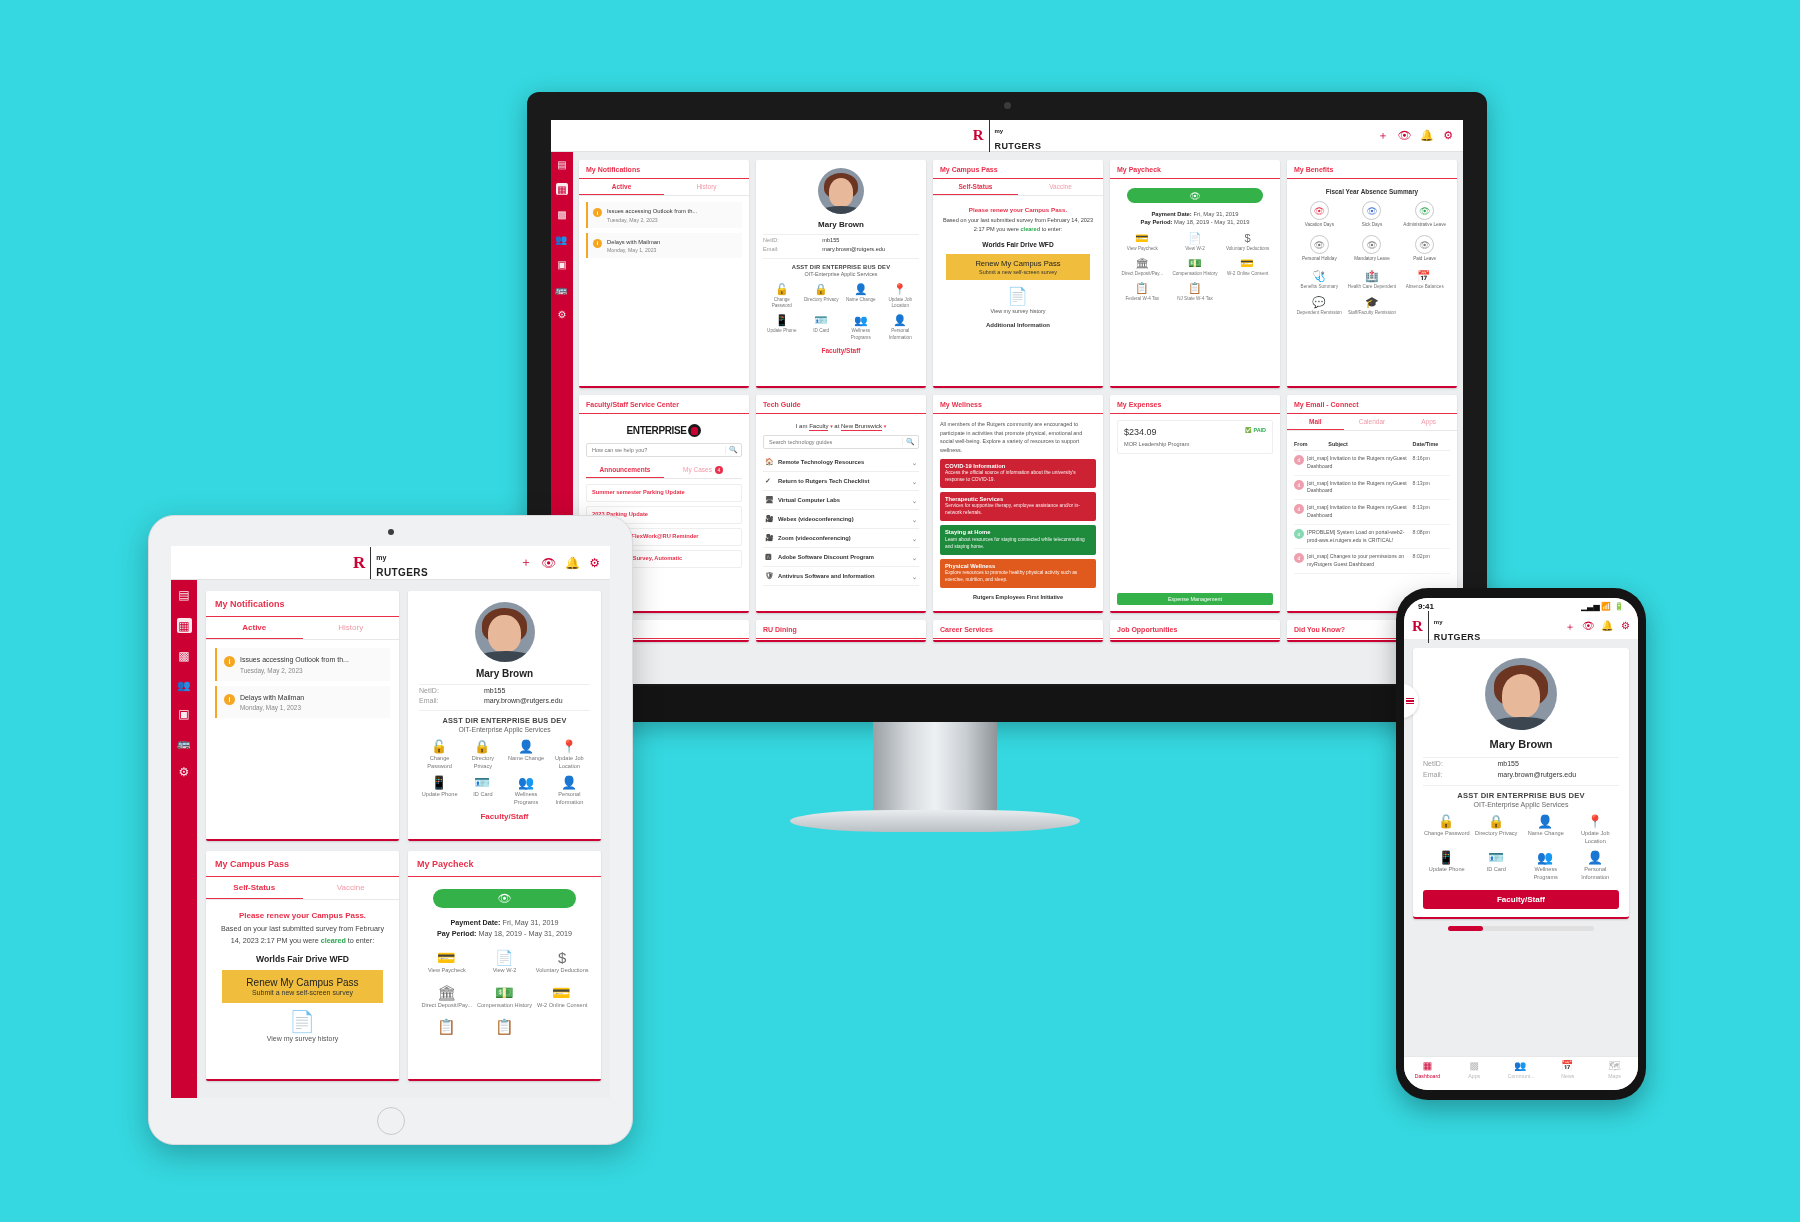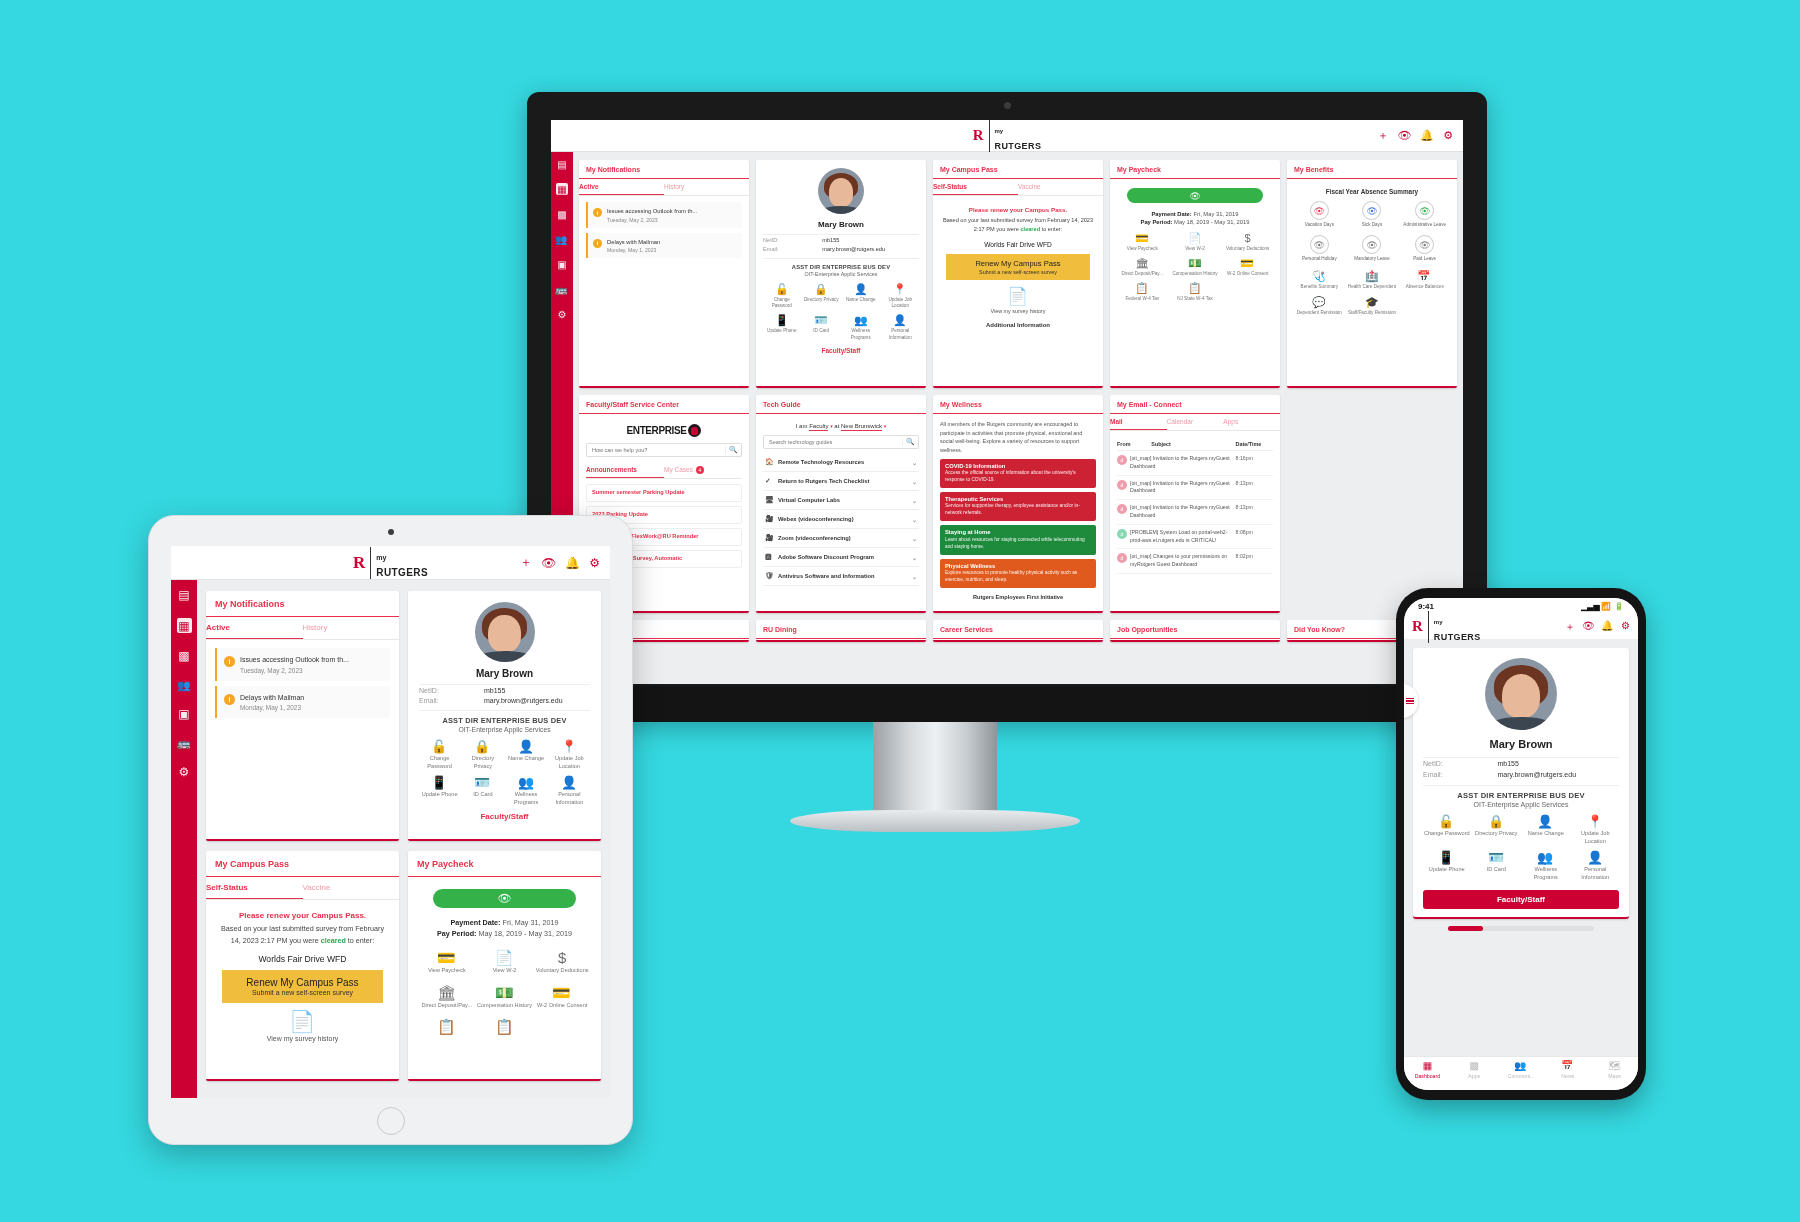--- a/index.html
+++ b/index.html
@@ -52,21 +52,21 @@
   .card { background:#fff; border-radius:2px; box-shadow:0 1px 2px rgba(0,0,0,.14);
     border-bottom:2px solid #CC0033; display:flex; flex-direction:column; overflow:hidden; }
   .card-hd { font-size:7px; font-weight:bold; color:#E8304B; padding:6px 7px 5px;
     border-bottom:1.5px solid #E8304B; }
   .card-bd { padding:6px 7px; flex:1; overflow:hidden; }
   .h200 { height:228px; }
   .h215 { height:218px; }
   .h22  { height:22px; }
 
   .tabs { display:flex; border-bottom:1px solid #e8e8e8; }
-  .tab { flex:1; font-size:6.5px; padding:4px 0 4px; color:#E8304B; }
+  .tab { flex:1; text-align:center; font-size:6.5px; padding:4px 0 4px; color:#E8304B; }
   .tab.on { color:#E8304B; font-weight:bold; border-bottom:1.5px solid #E8304B; }
   .tab.off { color:#f19aa8; }
 
   .notif { display:flex; gap:5px; background:#fafafa; border-left:2px solid #F5A623;
     padding:5px 5px; margin-bottom:5px; align-items:flex-start; }
   .notif-ic { width:9px; height:9px; border-radius:50%; background:#F5A623; color:#fff;
     font-size:6px; display:flex; align-items:center; justify-content:center; font-weight:bold;
     flex:0 0 9px; margin-top:1px; }
   .notif-t { font-size:5.8px; color:#333; line-height:1.5; }
   .notif-d { font-size:5.2px; color:#888; margin-top:1px; }
@@ -93,21 +93,21 @@
   .icgrid { display:grid; grid-template-columns:repeat(4,1fr); gap:6px 2px; margin-top:7px; }
   .icgrid.c3 { grid-template-columns:repeat(3,1fr); }
   .ic { text-align:center; }
   .ic-g { font-size:11px; color:#6e6e6e; line-height:1; }
   .ic-l { font-size:4.6px; color:#777; margin-top:2px; line-height:1.35; }
   .fs-foot { text-align:center; font-size:6.5px; font-weight:bold; color:#E8304B; padding-top:6px; }
 
   .cp-warn { text-align:center; font-size:6.2px; font-weight:bold; color:#E8304B; padding:4px 0 3px; }
   .cp-txt { text-align:center; font-size:5.6px; color:#444; line-height:1.65; }
   .cp-ok { color:#2DA84F; font-weight:bold; }
-  .cp-loc { text-align:center; font-size:6.6px; font-weight:normal; color:#222; padding:7px 0 6px; }
+  .cp-loc { text-align:center; font-size:6.6px; font-weight:bold; color:#222; padding:7px 0 6px; }
   .btn-y { background:#F0BE3C; border-radius:0; padding:5px 4px; text-align:center; margin:0 6px; }
   .btn-y .b1 { font-size:7.6px; color:#222; }
   .btn-y .b2 { font-size:5.4px; color:#333; margin-top:1px; }
   .doc-ic { text-align:center; font-size:17px; color:#6e6e6e; margin-top:8px; line-height:1; }
   .doc-l { text-align:center; font-size:5.4px; color:#555; margin-top:3px; }
   .addl { text-align:center; font-size:6px; font-weight:bold; color:#333; margin-top:8px; }
 
   .pill-green { background:#35B14A; border-radius:9px; height:15px; margin:3px 10px 7px;
     display:flex; align-items:center; justify-content:center; color:#fff; font-size:9px; }
   .pay-line { text-align:center; font-size:5.8px; color:#555; padding:1px 0; }
@@ -550,20 +550,31 @@
                 <div class="wd">Learn about resources for staying connected while telecommuting and staying home.</div>
               </div>
               <div class="wtile" style="background:#E05A1E">
                 <div class="wt">Physical Wellness</div>
                 <div class="wd">Explore resources to promote healthy physical activity such as exercise, nutrition, and sleep.</div>
               </div>
               <div class="wfoot">Rutgers Employees First Initiative</div>
             </div>
           </div>
 
+          <div class="card h215">
+            <div class="card-hd">My Expenses</div>
+            <div class="card-bd" style="display:flex;flex-direction:column">
+              <div class="exp">
+                <span class="paid">✅ <span>PAID</span></span>
+                <div class="exp-amt">$234.09</div>
+                <div class="exp-d">MOR Leadership Program</div>
+              </div>
+              <div class="exp-btn">Expense Management</div>
+            </div>
+          </div>
 
           <div class="card h215">
             <div class="card-hd">My Email - Connect</div>
             <div class="tabs">
               <div class="tab on">Mail</div>
               <div class="tab off">Calendar</div>
               <div class="tab off">Apps</div>
             </div>
             <div class="card-bd">
               <div class="mail-hd">

